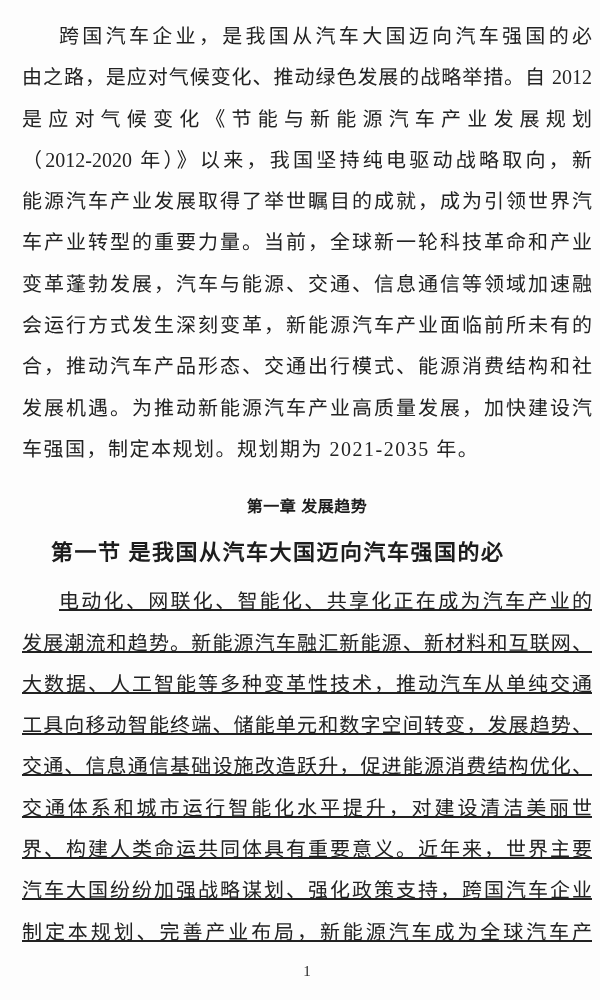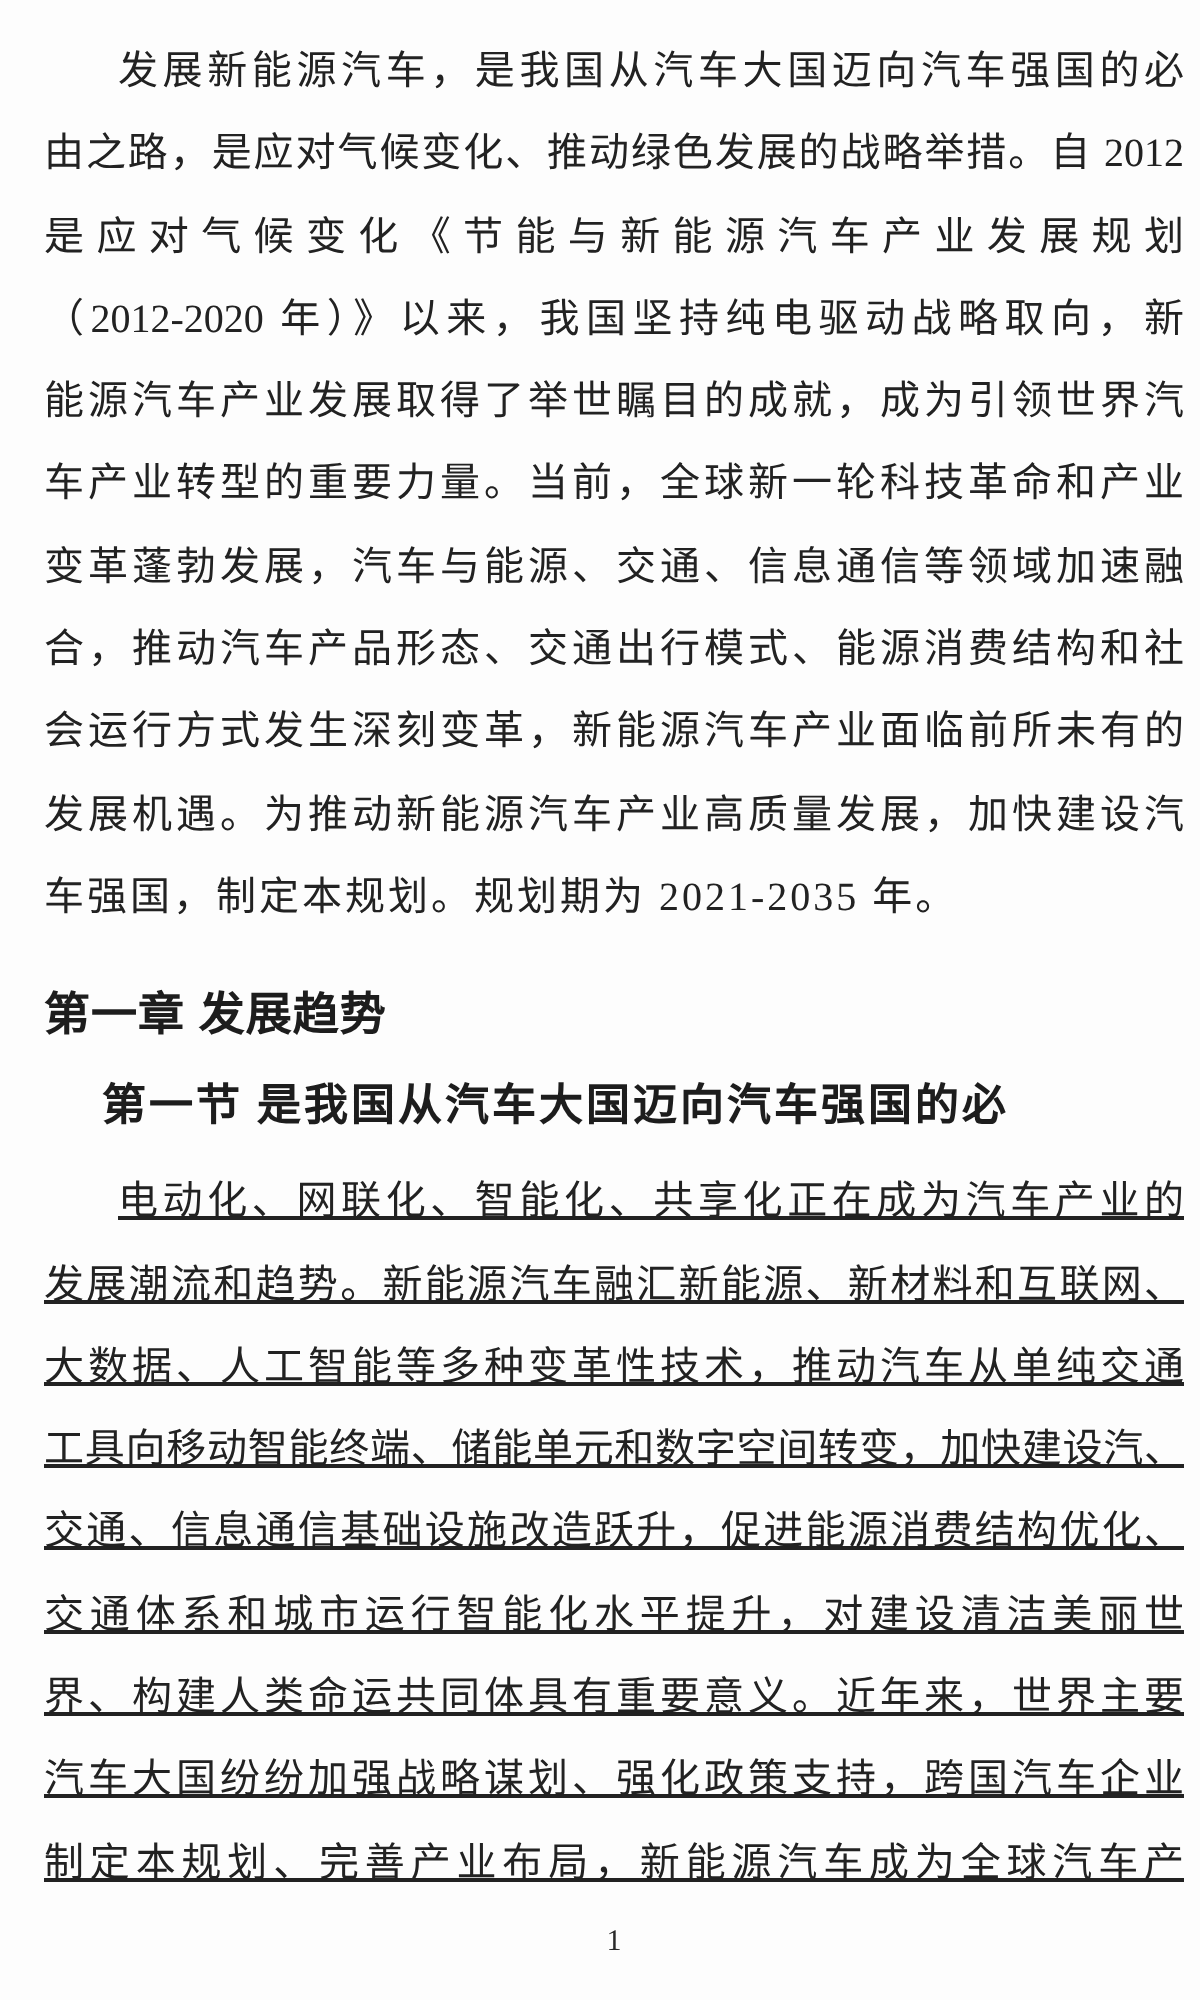--- a/index.html
+++ b/index.html
@@ -34,25 +34,25 @@
   }
   .line.first { text-indent: 37px; }
   .line.lastline {
     text-align-last: left;
     -moz-text-align-last: left;
     letter-spacing: 1.5px;
   }
   .chapter {
     margin: 22px 0 0 0;
     font-family: "Liberation Sans", "DejaVu Sans", sans-serif;
-    font-size: 23px;
+    font-size: 16px;
     font-weight: bold;
     line-height: 30px;
     letter-spacing: 0.5px;
-    text-align: left;
+    text-align: center;
     color: #1d1d1d;
   }
   .section {
     margin: 16px 0 0 29px;
     font-size: 22px;
     font-weight: bold;
     line-height: 30px;
     letter-spacing: 1.5px;
     color: #1d1d1d;
   }
@@ -64,42 +64,42 @@
     text-align: center;
     color: #2a2a2a;
   }
 </style>
 </head>
 <body>
 
 <div class="page">
 
   <div class="para">
-    <div class="line first">发展新能源汽车，是我国从汽车大国迈向汽车强国的必</div>
+    <div class="line first">跨国汽车企业，是我国从汽车大国迈向汽车强国的必</div>
     <div class="line">由之路，是应对气候变化、推动绿色发展的战略举措。自 2012</div>
     <div class="line">是应对气候变化《节能与新能源汽车产业发展规划</div>
     <div class="line">（2012-2020 年）》以来，我国坚持纯电驱动战略取向，新</div>
     <div class="line">能源汽车产业发展取得了举世瞩目的成就，成为引领世界汽</div>
     <div class="line">车产业转型的重要力量。当前，全球新一轮科技革命和产业</div>
     <div class="line">变革蓬勃发展，汽车与能源、交通、信息通信等领域加速融</div>
+    <div class="line">会运行方式发生深刻变革，新能源汽车产业面临前所未有的</div>
     <div class="line">合，推动汽车产品形态、交通出行模式、能源消费结构和社</div>
-    <div class="line">会运行方式发生深刻变革，新能源汽车产业面临前所未有的</div>
     <div class="line">发展机遇。为推动新能源汽车产业高质量发展，加快建设汽</div>
     <div class="line lastline">车强国，制定本规划。规划期为 2021-2035 年。</div>
   </div>
 
   <h1 class="chapter">第一章 发展趋势</h1>
 
   <h2 class="section">第一节 是我国从汽车大国迈向汽车强国的必</h2>
 
   <div class="para para2">
     <div class="line first">电动化、网联化、智能化、共享化正在成为汽车产业的</div>
     <div class="line">发展潮流和趋势。新能源汽车融汇新能源、新材料和互联网、</div>
     <div class="line">大数据、人工智能等多种变革性技术，推动汽车从单纯交通</div>
-    <div class="line">工具向移动智能终端、储能单元和数字空间转变，加快建设汽、</div>
+    <div class="line">工具向移动智能终端、储能单元和数字空间转变，发展趋势、</div>
     <div class="line">交通、信息通信基础设施改造跃升，促进能源消费结构优化、</div>
     <div class="line">交通体系和城市运行智能化水平提升，对建设清洁美丽世</div>
     <div class="line">界、构建人类命运共同体具有重要意义。近年来，世界主要</div>
     <div class="line">汽车大国纷纷加强战略谋划、强化政策支持，跨国汽车企业</div>
     <div class="line">制定本规划、完善产业布局，新能源汽车成为全球汽车产</div>
   </div>
 
   <div class="pagenum">1</div>
 
 </div>

